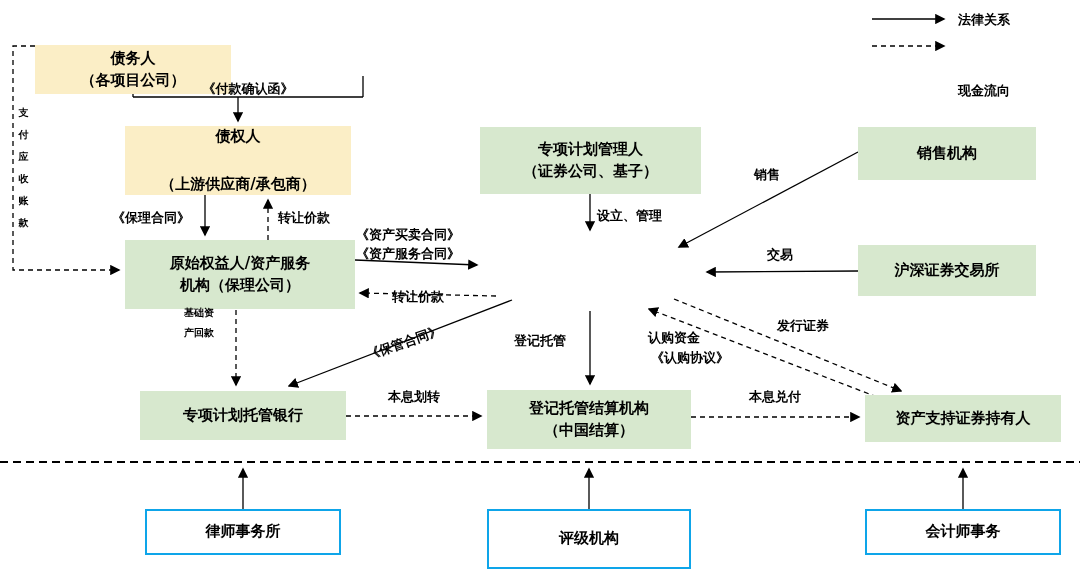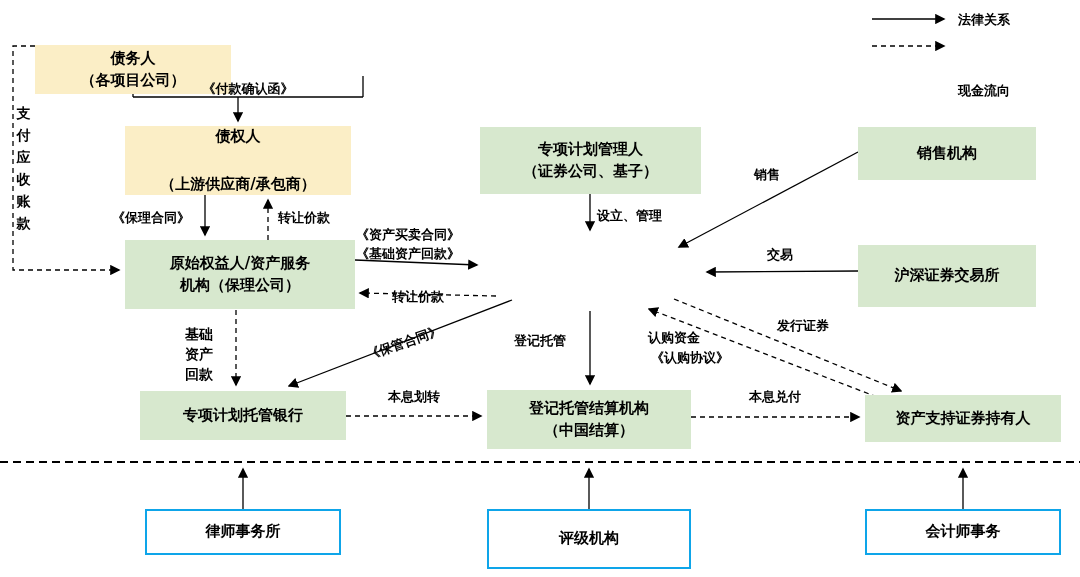--- a/index.html
+++ b/index.html
@@ -12,21 +12,21 @@
           line-height:1.42; color:#000; }
   .node.yellow { background:var(--node-yellow,#FBEEC6); }
   .node.green  { background:var(--node-green,#D7E8CE); }
   .node.plain  { background:#fff; border:2px solid #0ea5e9; }
   .node.ellipse{ border-radius:50%; background:var(--spv-fill,#A15CC7);
                  color:var(--spv-text,#7B1D22); font-size:18px; line-height:1.35; }
 
   .lbl { position:absolute; font-size:13px; font-weight:bold; color:#000; white-space:nowrap; }
   .lbl.center { transform:translateX(-50%); }
   .lbl.rot { transform:translate(-50%,-50%) rotate(-19deg); }
-  .vlbl { position:absolute; font-size:14px; font-weight:bold; color:#000;
+  .vlbl { position:absolute; font-size:10px; font-weight:bold; color:#000;
           white-space:normal; word-break:break-all; text-align:center; }
 
   svg.wires { position:absolute; left:0; top:0; width:1080px; height:577px; }
   .wire { stroke:var(--line,#000); fill:none; stroke-width:1.3; }
   .wire.dashed { stroke-dasharray:5 4; }
   .wire.sep { stroke-width:2; stroke-dasharray:8 5; }
 </style>
 </head>
 <body>
 
@@ -95,21 +95,21 @@
 
   <div class="node green" style="left:480px;top:127px;width:221px;height:67px;">
     <span>专项计划管理人</span>
     <span>（证券公司、基子）</span>
   </div>
 
   <div class="node green" style="left:858px;top:127px;width:178px;height:53px;">
     <span>销售机构</span>
   </div>
 
-  <div class="node green" style="left:858px;top:245px;width:178px;height:62px;">
+  <div class="node green" style="left:858px;top:245px;width:178px;height:51px;">
     <span>沪深证券交易所</span>
   </div>
 
 
   <div class="node green" style="left:140px;top:391px;width:206px;height:49px;">
     <span>专项计划托管银行</span>
   </div>
 
   <div class="node green" style="left:487px;top:390px;width:204px;height:59px;">
     <span>登记托管结算机构</span>
@@ -130,26 +130,26 @@
 
   <div class="node plain" style="left:865px;top:509px;width:196px;height:46px;">
     <span>会计师事务</span>
   </div>
 
   <div class="lbl center" style="left:248px;top:80px;">《付款确认函》</div>
   <div class="vlbl" style="left:15px;top:102px;width:17px;line-height:22px;">支付应收账款</div>
   <div class="lbl" style="left:112px;top:209px;">《保理合同》</div>
   <div class="lbl" style="left:278px;top:209px;">转让价款</div>
   <div class="lbl" style="left:356px;top:226px;">《资产买卖合同》</div>
-  <div class="lbl" style="left:356px;top:245px;">《基础资产回款》</div>
+  <div class="lbl" style="left:356px;top:245px;">《资产服务合同》</div>
   <div class="lbl center" style="left:418px;top:288px;">转让价款</div>
   <div class="lbl" style="left:597px;top:207px;">设立、管理</div>
   <div class="lbl" style="left:754px;top:166px;">销售</div>
   <div class="lbl" style="left:767px;top:246px;">交易</div>
-  <div class="vlbl" style="left:183px;top:324px;width:32px;line-height:20px;">基础资产回款</div>
+  <div class="vlbl" style="left:183px;top:303px;width:32px;line-height:20px;">基础资产回款</div>
   <div class="lbl rot" style="left:404px;top:343px;">《保管合同》</div>
   <div class="lbl" style="left:514px;top:332px;">登记托管</div>
   <div class="lbl" style="left:648px;top:329px;">认购资金</div>
   <div class="lbl" style="left:651px;top:349px;">《认购协议》</div>
   <div class="lbl" style="left:777px;top:317px;">发行证券</div>
   <div class="lbl center" style="left:414px;top:388px;">本息划转</div>
   <div class="lbl center" style="left:775px;top:388px;">本息兑付</div>
 
   <div class="lbl" style="left:958px;top:11px;">法律关系</div>
   <div class="lbl" style="left:958px;top:38px;margin-top:44px;">现金流向</div>

